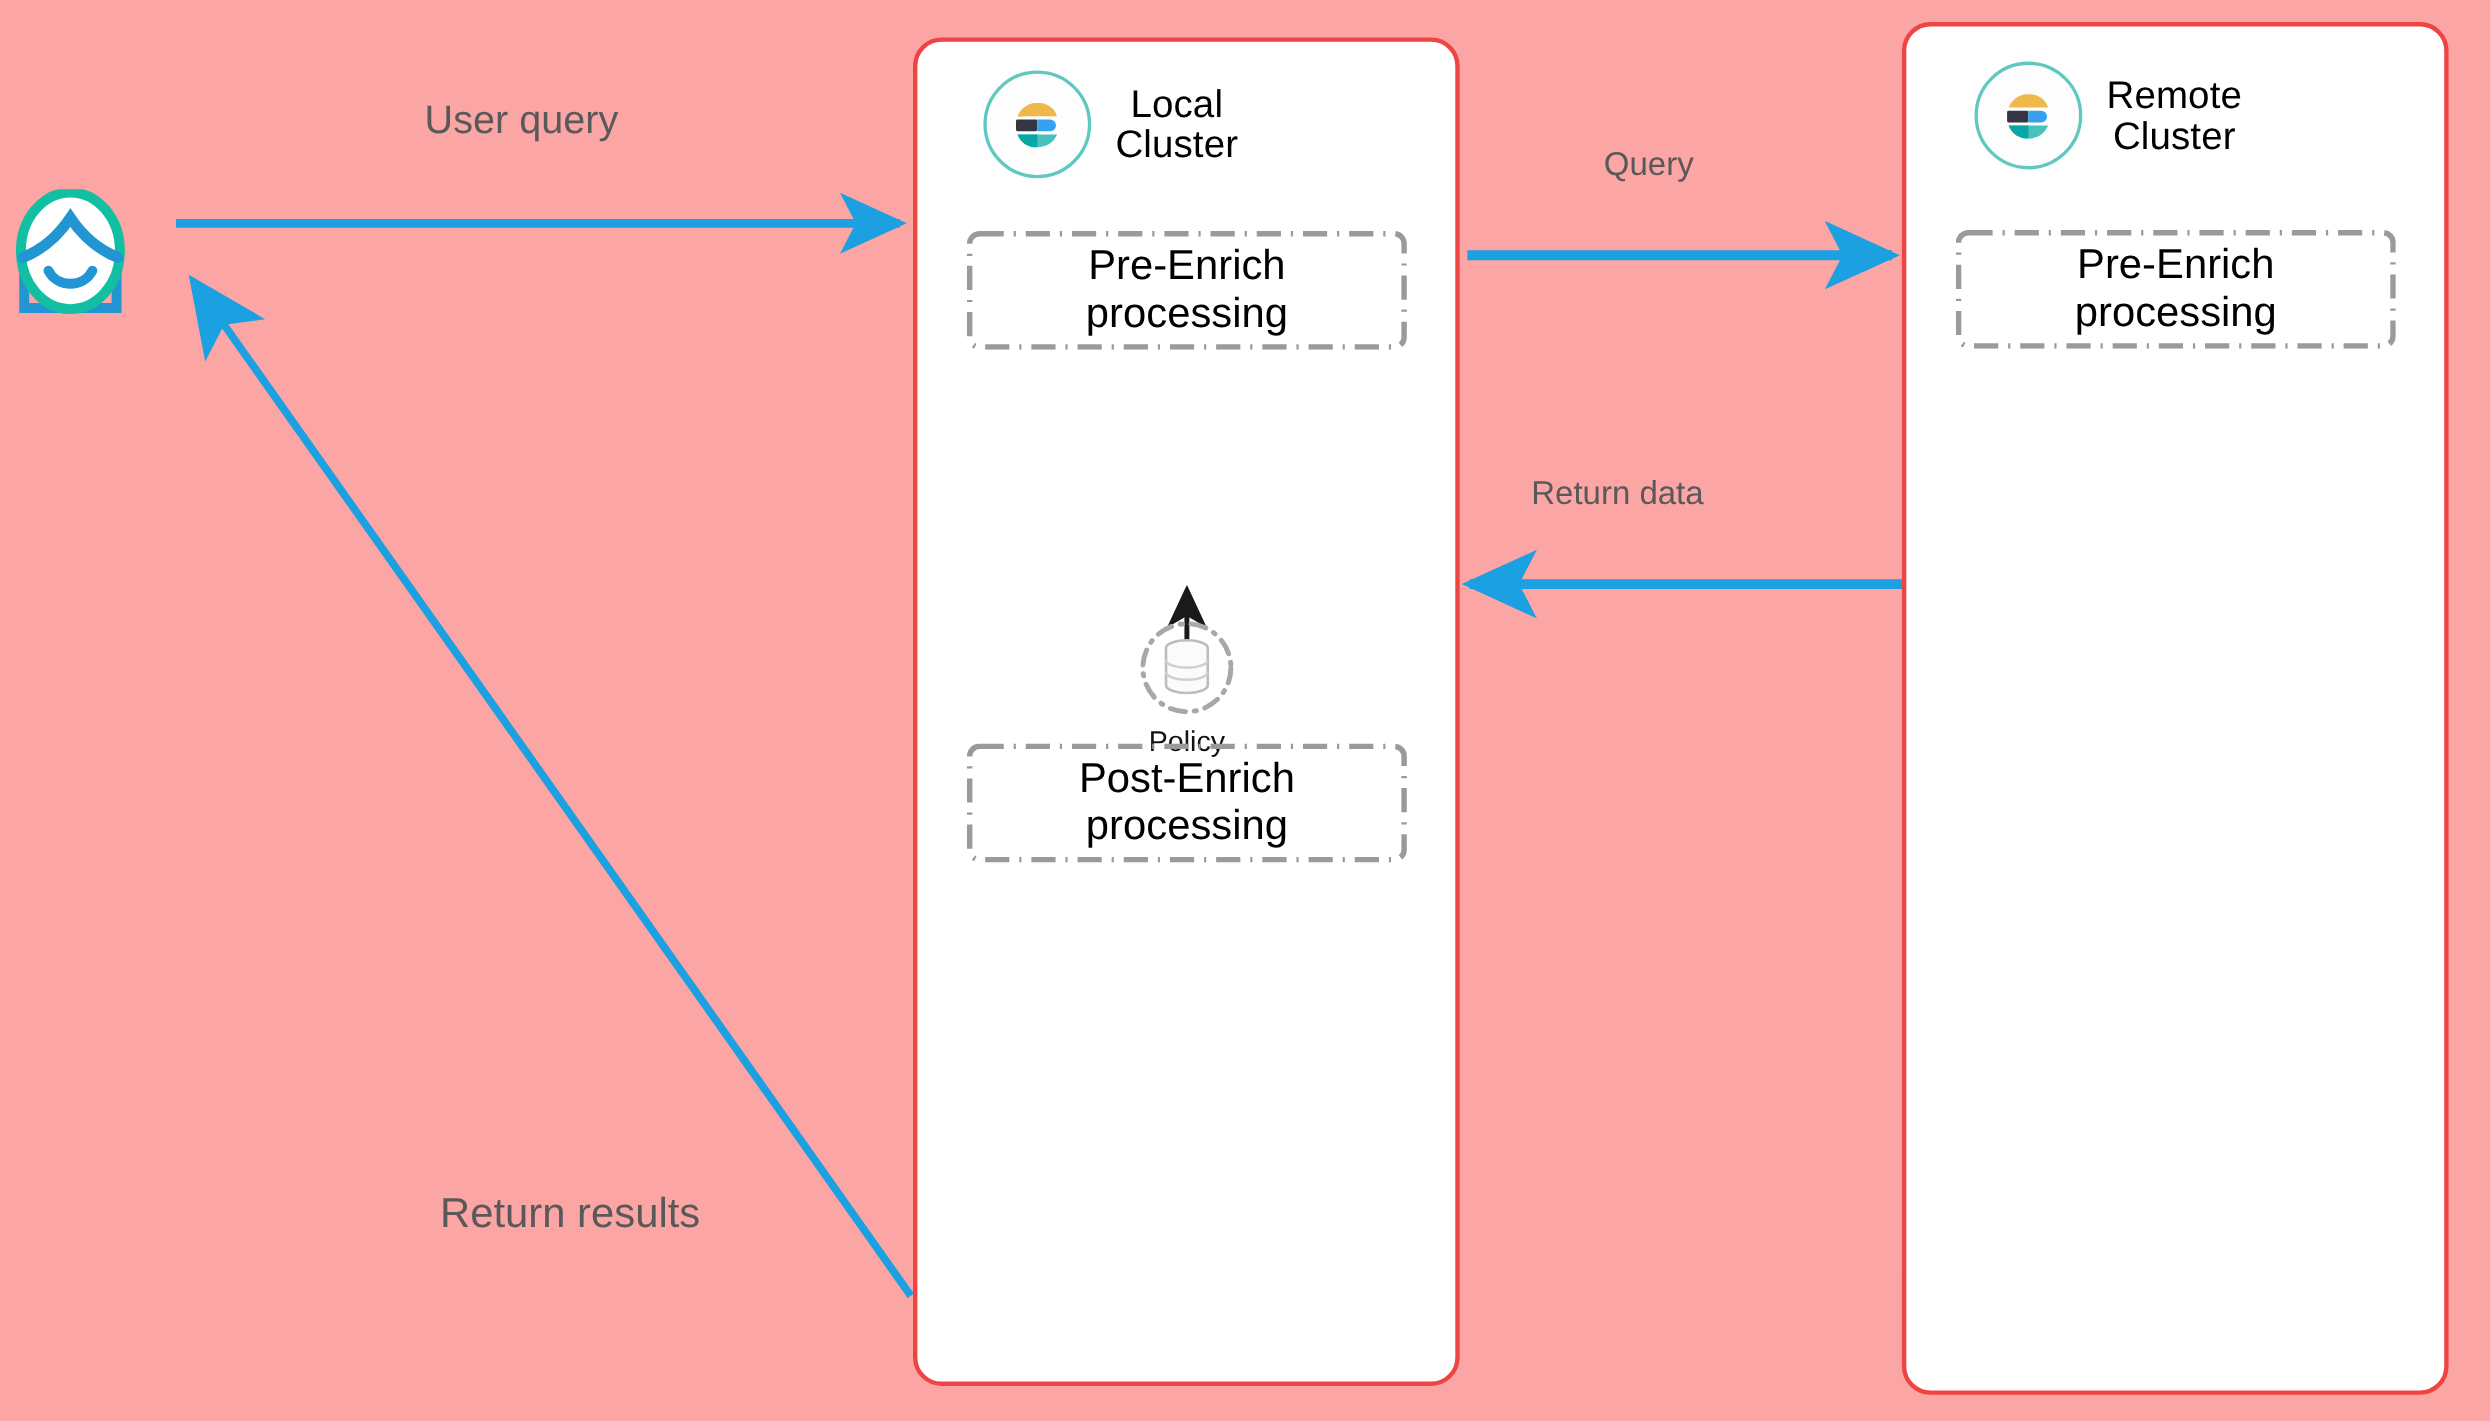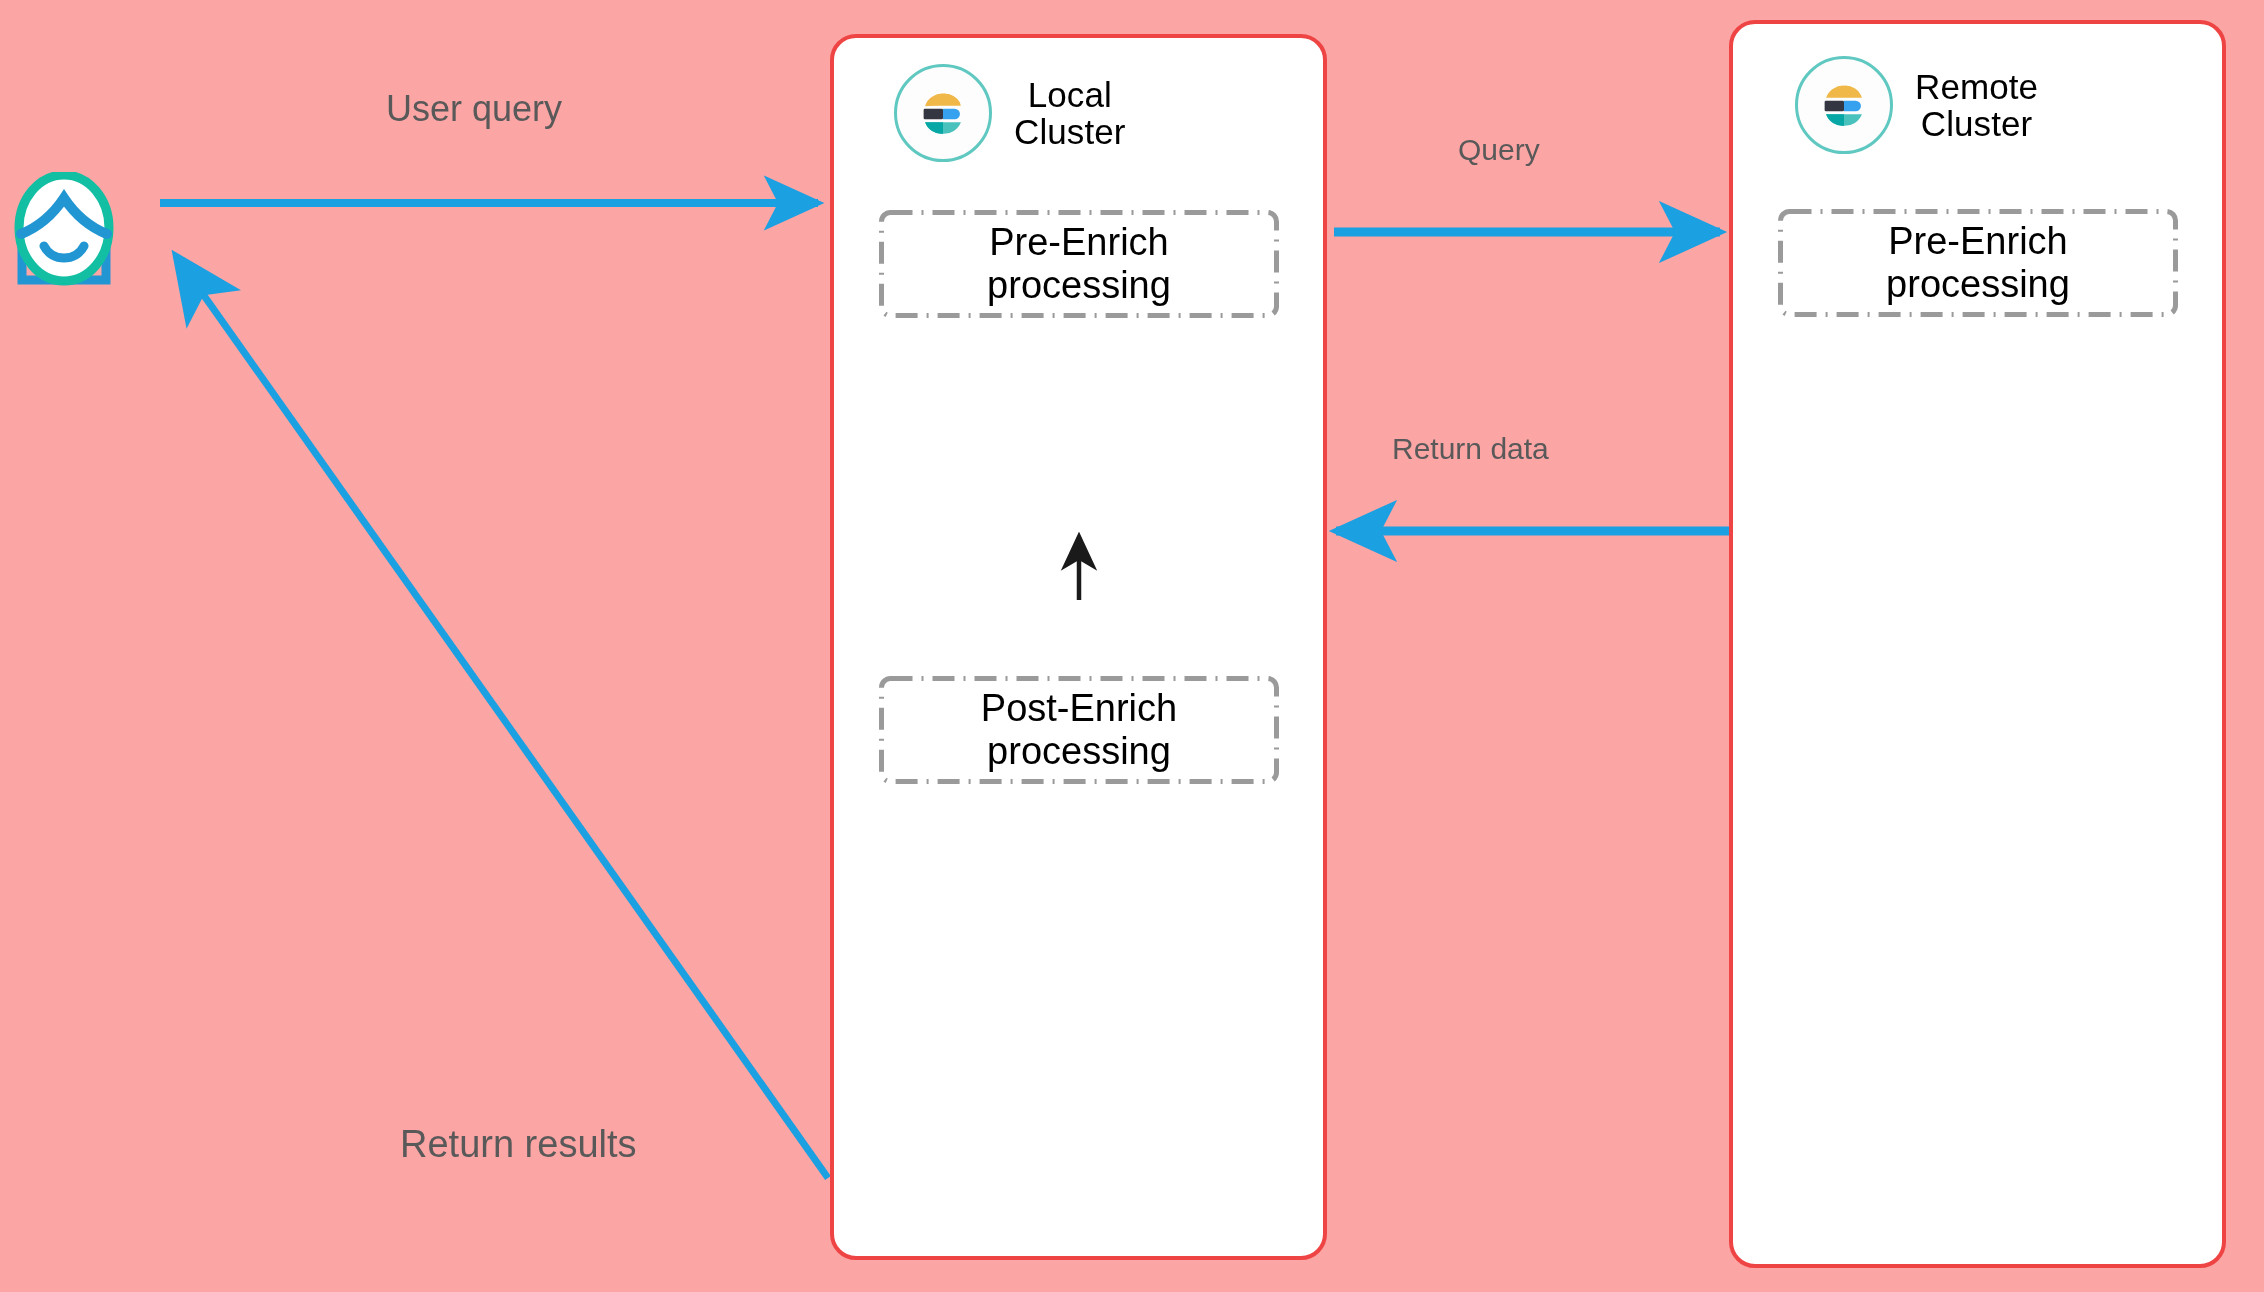--- a/index.html
+++ b/index.html
@@ -126,21 +126,21 @@
   
   .edge-label {
     position: absolute;
     font-size: 36px;
     color: #595959;
     white-space: nowrap;
   }
   #label-user-query   { left: 386px;  top: 88px; }
   #label-query        { left: 1458px; top: 133px; font-size: 30px; }
   #label-return-data  { left: 1392px; top: 432px; font-size: 30px; }
-  #label-return-results{left: 400px;  top: 1082px; font-size: 38px; margin-top: 41px; }
+  #label-return-results{left: 400px;  top: 1082px; font-size: 38px; }
 </style>
 </head>
 <body>
 
 <div id="stage">
 
   <svg id="edges" viewBox="0 0 2264 1292">
     <defs>
       <marker id="arrowBlue" viewBox="0 0 12 12" refX="10.2" refY="6" markerWidth="8" markerHeight="8" orient="auto-start-reverse">
         <path d="M 0 0.8 L 11.4 6 L 0 11.2 L 2.7 6 Z" fill="#1ba0e1"></path>
@@ -203,20 +203,32 @@
       </svg>
       <span class="label">Pre-Enrich
 processing</span>
     </div>
 
 
     <svg style="position:absolute;left:180px;top:494px;width:130px;height:70px;" viewBox="0 0 130 70">
       <line x1="65" y1="68" x2="65" y2="5" stroke="#1a1a1a" stroke-width="4.5" marker-end="url(#arrowBlack)"></line>
     </svg>
 
+    <div id="policy-node">
+      <div id="policy-ring">
+        <svg viewBox="0 0 92 92" width="92" height="92">
+          <circle cx="46" cy="46" r="40" fill="none" stroke="#a8a8a8" stroke-width="4.5" stroke-dasharray="14 8 2 8" stroke-linecap="round"></circle>
+          <ellipse cx="46" cy="28" rx="19" ry="7" fill="#fbfbfb" stroke="#bdbdbd" stroke-width="2.4"></ellipse>
+          <path d="M 27 28 L 27 62 A 19 7 0 0 0 65 62 L 65 28" fill="#fbfbfb" stroke="#bdbdbd" stroke-width="2.4"></path>
+          <path d="M 27 39 A 19 7 0 0 0 65 39" fill="none" stroke="#cfcfcf" stroke-width="2.2"></path>
+          <path d="M 27 50 A 19 7 0 0 0 65 50" fill="none" stroke="#cfcfcf" stroke-width="2.2"></path>
+        </svg>
+      </div>
+      <div id="policy-label">Policy</div>
+    </div>
 
     <div class="stage-box" id="box-local-post">
       <svg class="dash-frame" viewBox="0 0 400 108" preserveAspectRatio="none">
         <rect x="2.5" y="2.5" width="395" height="103" rx="9" fill="none" stroke="#9a9a9a" stroke-width="5" stroke-dasharray="22 9 2 9"></rect>
       </svg>
       <span class="label">Post-Enrich
 processing</span>
     </div>
   </div>
 

